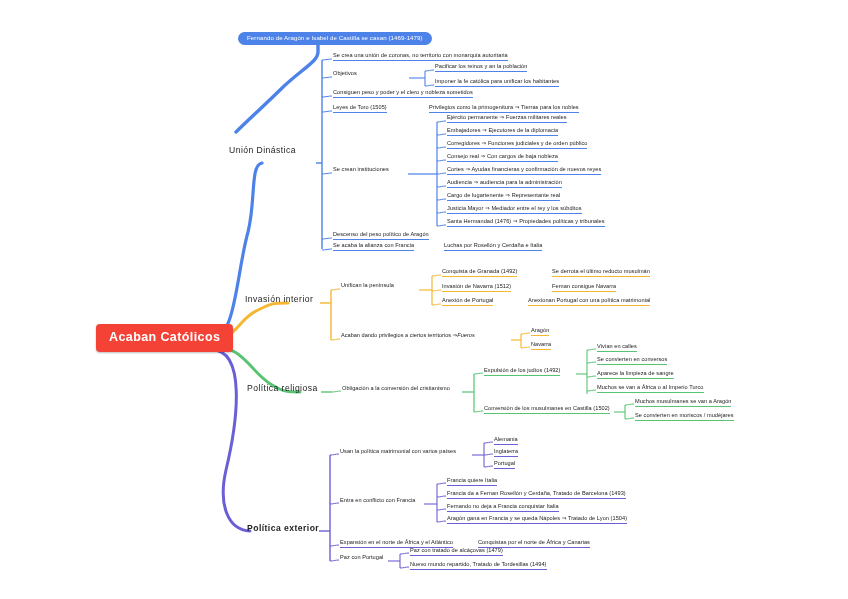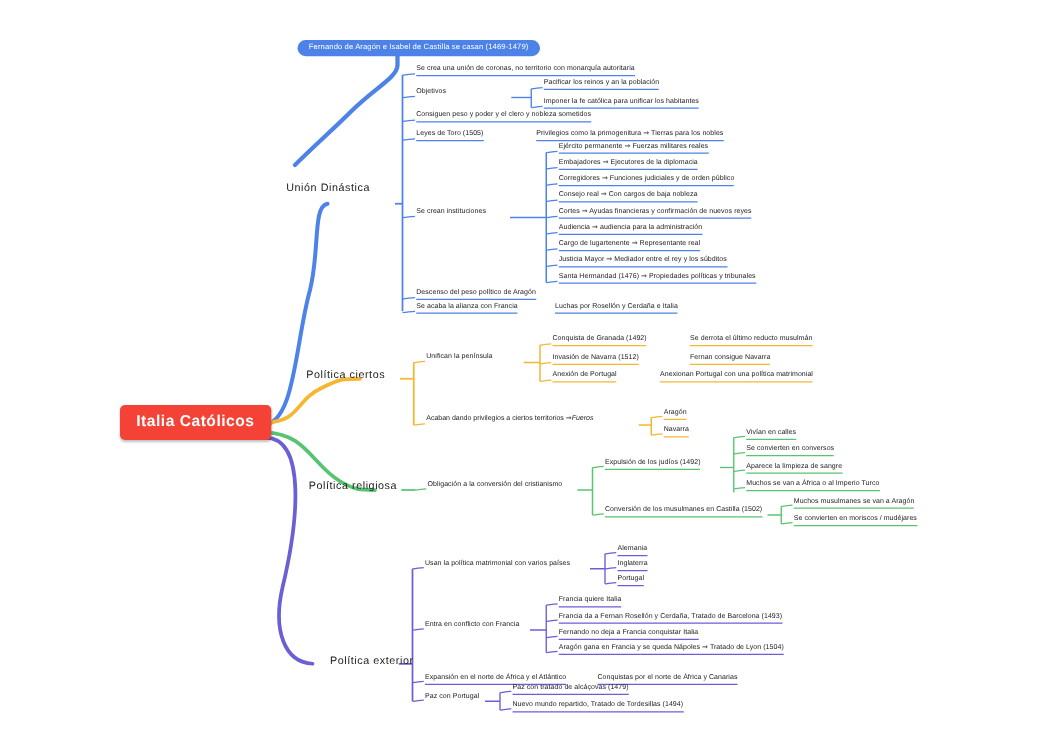--- a/index.html
+++ b/index.html
@@ -137,21 +137,21 @@
     <path d="M437,497 C441,497 442,496 446,496" stroke="#6b5fd6" stroke-width="1" fill="none"></path>
     <path d="M437,510 C441,510 442,509 446,509" stroke="#6b5fd6" stroke-width="1" fill="none"></path>
     <path d="M437,522 C441,522 442,521 446,521" stroke="#6b5fd6" stroke-width="1" fill="none"></path>
 
     <path d="M388,561 L400,561" stroke="#6b5fd6" stroke-width="1.1" fill="none"></path>
     <path d="M400,554 L400,568" stroke="#6b5fd6" stroke-width="1.1" fill="none"></path>
     <path d="M400,554 C404,554 405,553 409,553" stroke="#6b5fd6" stroke-width="1" fill="none"></path>
     <path d="M400,568 C404,568 405,567 409,567" stroke="#6b5fd6" stroke-width="1" fill="none"></path>
   </svg>
 
-  <div class="node root" style="left:96px;top:324px;">Italia Católicos</div>
+  <div class="node root" style="left:96px;top:324px;">Acaban Católicos</div>
 
   <div class="node pill" style="left:238px;top:32px;">Fernando de Aragón e Isabel de Castilla se casan (1469-1479)</div>
 
   <div class="node lvl1" style="left:229px;top:146px;">Unión Dinástica</div>
 
   <div class="node txt u-blue" style="left:333px;top:52px;">Se crea una unión de coronas, no territorio con monarquía autoritaria</div>
 
   <div class="node txt" style="left:333px;top:70px;">Objetivos</div>
   <div class="node txt u-blue" style="left:435px;top:63px;">Pacificar los reinos y an la población</div>
   <div class="node txt u-blue" style="left:435px;top:78px;">Imponer la fe católica para unificar los habitantes</div>
@@ -170,21 +170,21 @@
   <div class="node txt u-blue" style="left:447px;top:179px;">Audiencia ⇒ audiencia para la administración</div>
   <div class="node txt u-blue" style="left:447px;top:192px;">Cargo de lugartenente ⇒ Representante real</div>
   <div class="node txt u-blue" style="left:447px;top:205px;">Justicia Mayor ⇒ Mediador entre el rey y los súbditos</div>
   <div class="node txt u-blue" style="left:447px;top:218px;">Santa Hermandad (1476) ⇒ Propiedades políticas y tribunales</div>
 
   <div class="node txt u-blue" style="left:333px;top:231px;">Descenso del peso político de Aragón</div>
 
   <div class="node txt u-blue" style="left:333px;top:242px;">Se acaba la alianza con Francia</div>
   <div class="node txt u-blue" style="left:444px;top:242px;">Luchas por Rosellón y Cerdaña e Italia</div>
 
-  <div class="node lvl1" style="left:245px;top:295px;">Política ciertos</div>
+  <div class="node lvl1" style="left:245px;top:295px;">Invasión interior</div>
 
   <div class="node txt" style="left:341px;top:282px;">Unifican la península</div>
   <div class="node txt u-orange" style="left:442px;top:268px;">Conquista de Granada (1492)</div>
   <div class="node txt u-orange" style="left:552px;top:268px;">Se derrota el último reducto musulmán</div>
   <div class="node txt u-orange" style="left:442px;top:283px;">Invasión de Navarra (1512)</div>
   <div class="node txt u-orange" style="left:552px;top:283px;">Fernan consigue Navarra</div>
   <div class="node txt u-orange" style="left:442px;top:297px;">Anexión  de Portugal</div>
   <div class="node txt u-orange" style="left:528px;top:297px;">Anexionan Portugal con una política matrimonial</div>
 
   <div class="pair" style="left:341px;top:332px;">
@@ -201,21 +201,21 @@
   <div class="node txt u-green" style="left:484px;top:367px;">Expulsión de los judíos (1492)</div>
   <div class="node txt u-green" style="left:597px;top:343px;">Vivían en calles</div>
   <div class="node txt u-green" style="left:597px;top:356px;">Se convierten en conversos</div>
   <div class="node txt u-green" style="left:597px;top:370px;">Aparece la limpieza de sangre</div>
   <div class="node txt u-green" style="left:597px;top:384px;">Muchos se van a África o al Imperio Turco</div>
 
   <div class="node txt u-green" style="left:484px;top:405px;">Conversión de los musulmanes en Castilla  (1502)</div>
   <div class="node txt u-green" style="left:635px;top:398px;">Muchos musulmanes se van a Aragón</div>
   <div class="node txt u-green" style="left:635px;top:412px;">Se convierten en moriscos / mudéjares</div>
 
-  <div class="node lvl1" style="left:264px;top:524px;">Política exterior</div>
+  <div class="node lvl1" style="left:247px;top:524px;font-weight:bold;">Política exterior</div>
 
   <div class="node txt" style="left:340px;top:448px;">Usan la política matrimonial con varios países</div>
   <div class="node txt u-purple" style="left:494px;top:436px;">Alemania</div>
   <div class="node txt u-purple" style="left:494px;top:448px;">Inglaterra</div>
   <div class="node txt u-purple" style="left:494px;top:460px;">Portugal</div>
 
   <div class="node txt" style="left:340px;top:497px;">Entra en conflicto con Francia</div>
   <div class="node txt u-purple" style="left:447px;top:477px;">Francia quiere Italia</div>
   <div class="node txt u-purple" style="left:447px;top:490px;">Francia da a Fernan Rosellón y Cerdaña, Tratado de Barcelona (1493)</div>
   <div class="node txt u-purple" style="left:447px;top:503px;">Fernando no deja a Francia conquistar Italia</div>

